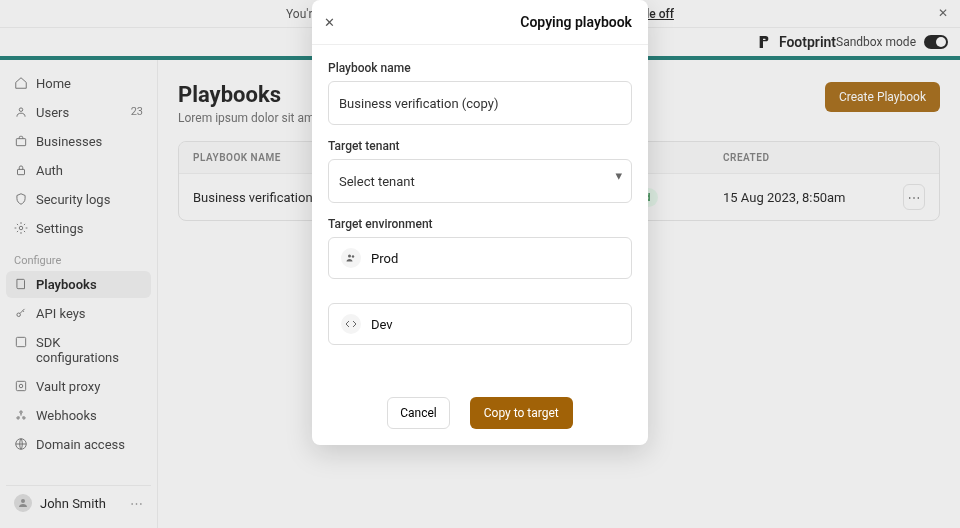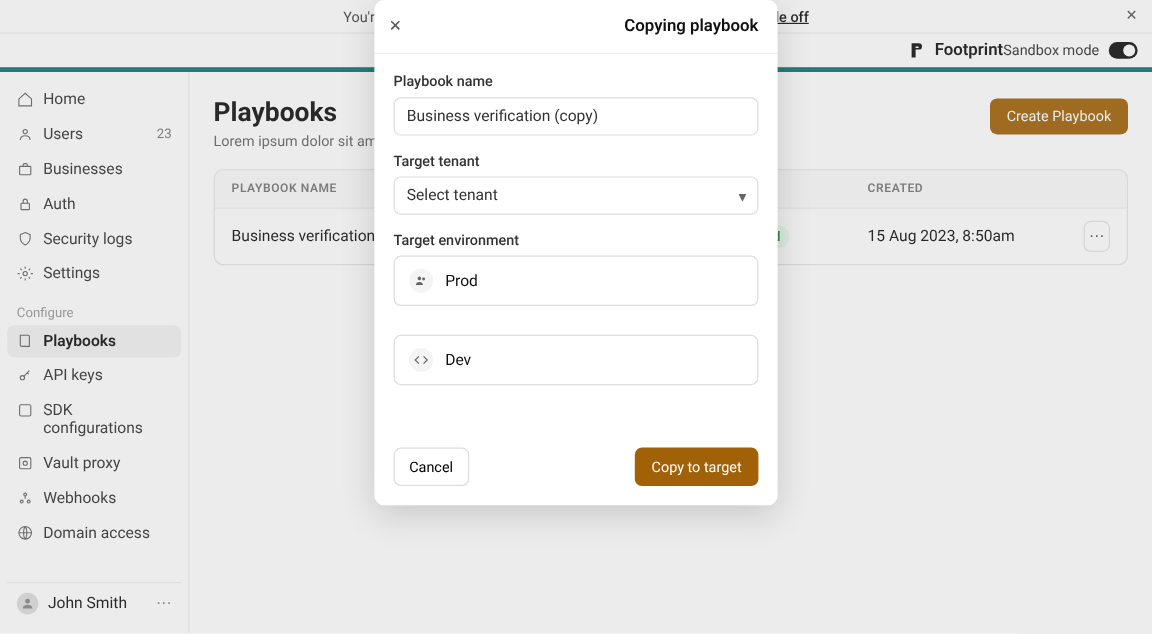--- a/index.html
+++ b/index.html
@@ -36,26 +36,26 @@
 .pill{background:#eafdf0;color:#1a7f37;font-size:11px;padding:3px 8px;border-radius:10px;font-weight:500}
 .kebab{width:26px;height:26px;border:1px solid #e5e5e5;border-radius:6px;display:flex;align-items:center;justify-content:center;cursor:pointer;color:#555}
 .overlay{position:absolute;inset:0;background:rgba(150,150,150,.18);display:flex;align-items:flex-start;justify-content:center;padding-top:0}
 .modal{width:336px;background:#fff;border-radius:8px;box-shadow:0 8px 28px rgba(0,0,0,.15);margin-top:0}
 .modal .mhdr{display:flex;align-items:center;padding:14px 16px;border-bottom:1px solid #eee;position:relative}
 .modal .mhdr .close{position:absolute;left:12px;cursor:pointer;color:#555}
 .modal .mhdr .title{flex:1;text-align:right;font-size:14px;font-weight:600}
 .modal .body{padding:16px}
 .fld{margin-bottom:14px}
 .fld label{display:block;font-size:12px;font-weight:500;margin-bottom:6px;color:#333}
-.input{width:100%;height:32px;border:1px solid #ddd;border-radius:6px;padding:0 10px;font-size:13px;color:#333}
+.input{width:100%;height:44px;border:1px solid #ddd;border-radius:6px;padding:0 10px;font-size:13px;color:#333}
 .select{position:relative}
 .select .chev{position:absolute;right:10px;top:9px;color:#666;pointer-events:none}
 .opt{border:1px solid #ddd;border-radius:6px;padding:10px 12px;display:flex;align-items:center;gap:10px;margin-bottom:24px;cursor:pointer}
 .opt .oico{width:20px;height:20px;border-radius:50%;background:#f4f4f4;display:flex;align-items:center;justify-content:center;color:#555;font-size:11px}
-.mftr{display:flex;justify-content:space-between;gap:20px;padding:12px 16px 16px}
+.mftr{display:flex;justify-content:center;gap:20px;padding:12px 16px 16px}
 .btn-sec{background:#fff;border:1px solid #ddd;border-radius:6px;padding:8px 12px;font-size:12px;cursor:pointer}
 svg{display:block}
 </style>
 </head>
 <body>
 
 <div class="banner">
   <span>You're in sandbox mode. To activete your account, </span>
   <a>turn sandbox mode off</a>
   <span class="x">✕</span>

